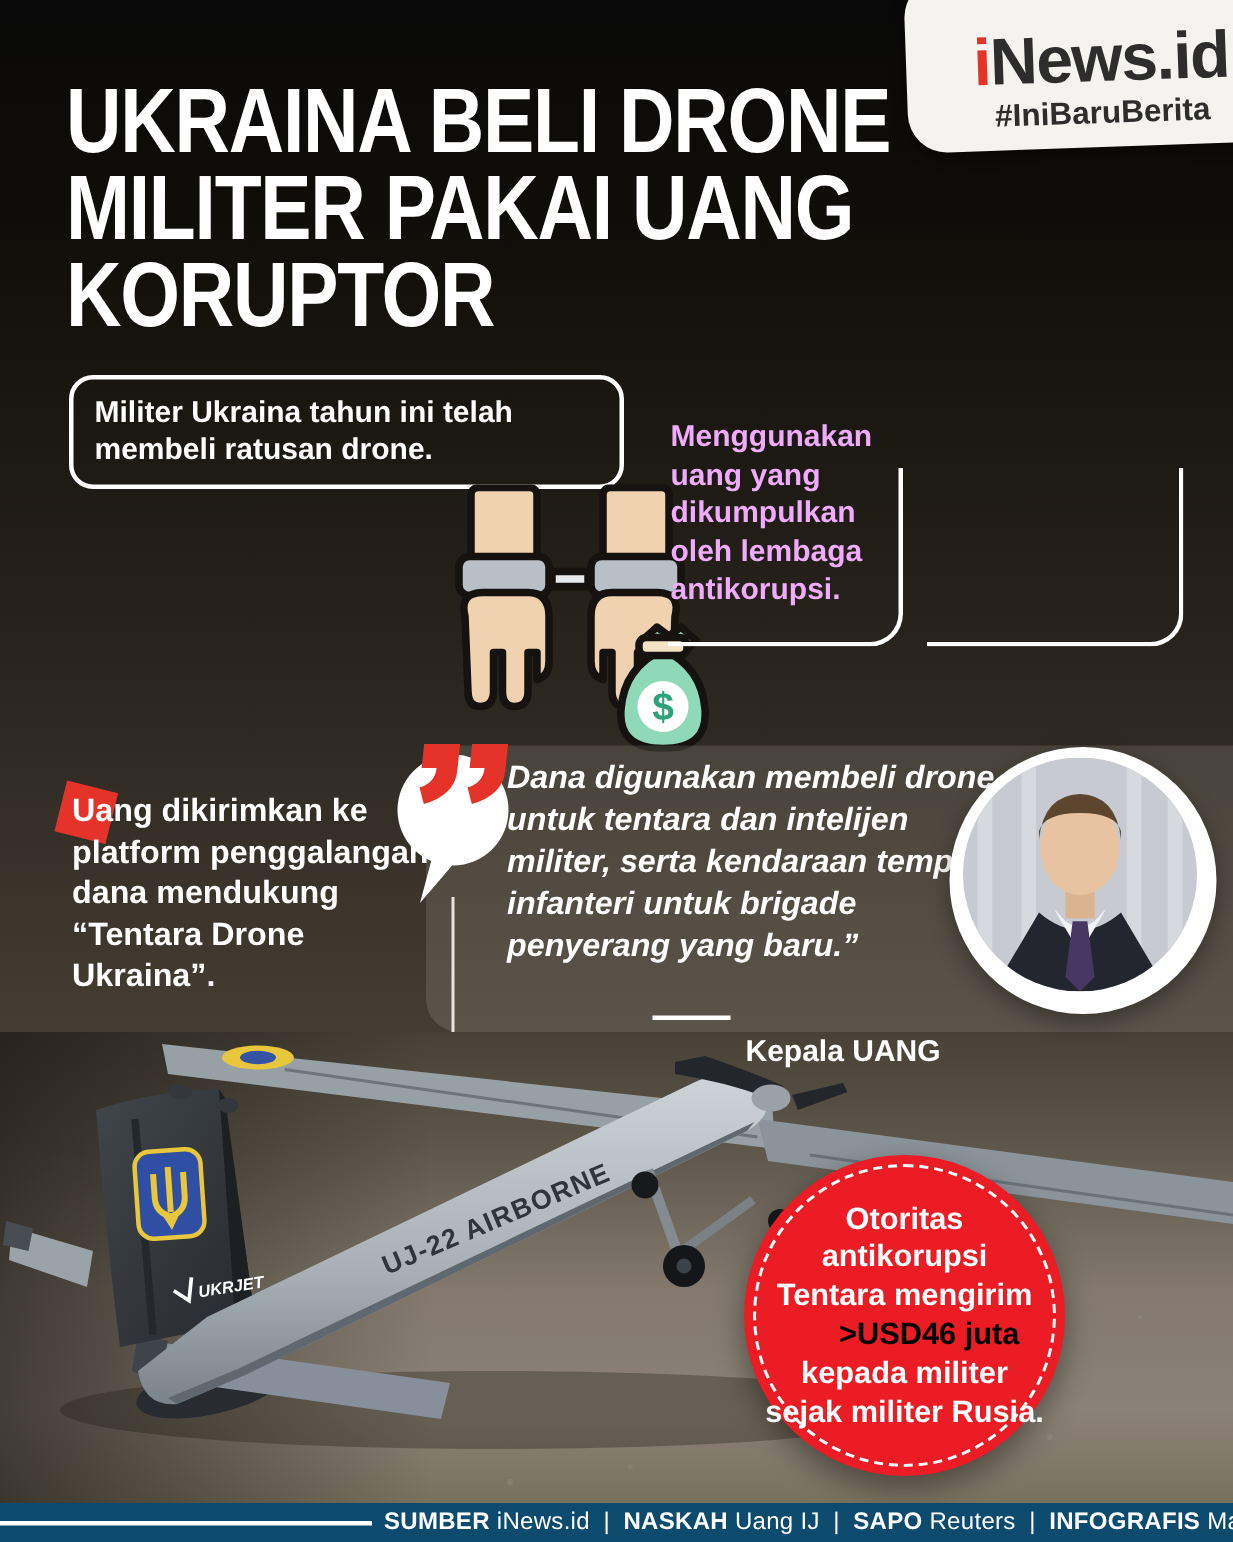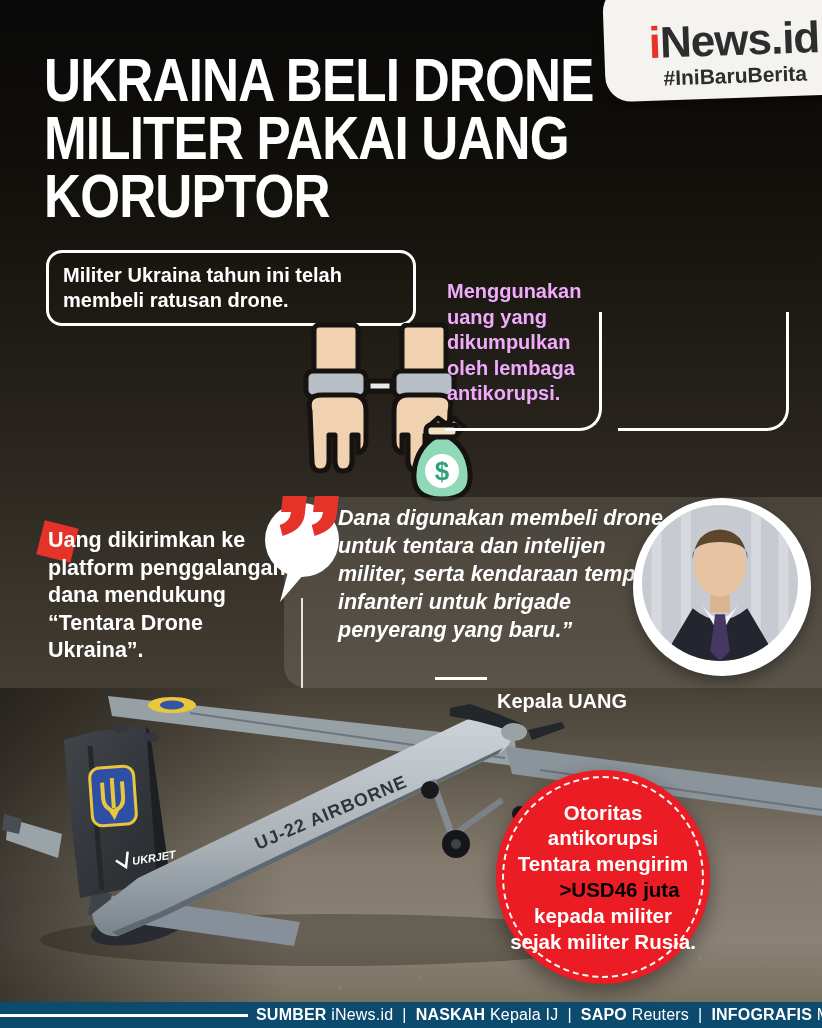--- a/index.html
+++ b/index.html
@@ -265,20 +265,20 @@
     <div class="badge-inner">
       <span>Otoritas antikorupsi Tentara mengirim </span><span class="hl">&gt;USD46 juta</span><span> kepada militer sejak militer Rusia.</span>
     </div>
   </div>
 
   <div class="footer">
     <div class="footer-rule"></div>
     <div class="credits">
       <span><b>SUMBER</b> <span>iNews.id</span></span>
       <span class="sep">|</span>
-      <span><b>NASKAH</b> <span>Kepala IJ</span></span>
+      <span><b>NASKAH</b> <span>Uang IJ</span></span>
       <span class="sep">|</span>
       <span><b>SAPO</b> <span>Reuters</span></span>
       <span class="sep">|</span>
       <span><b>INFOGRAFIS</b> <span>Made</span></span>
     </div>
   </div>
 </div>
 
 </body></html>

